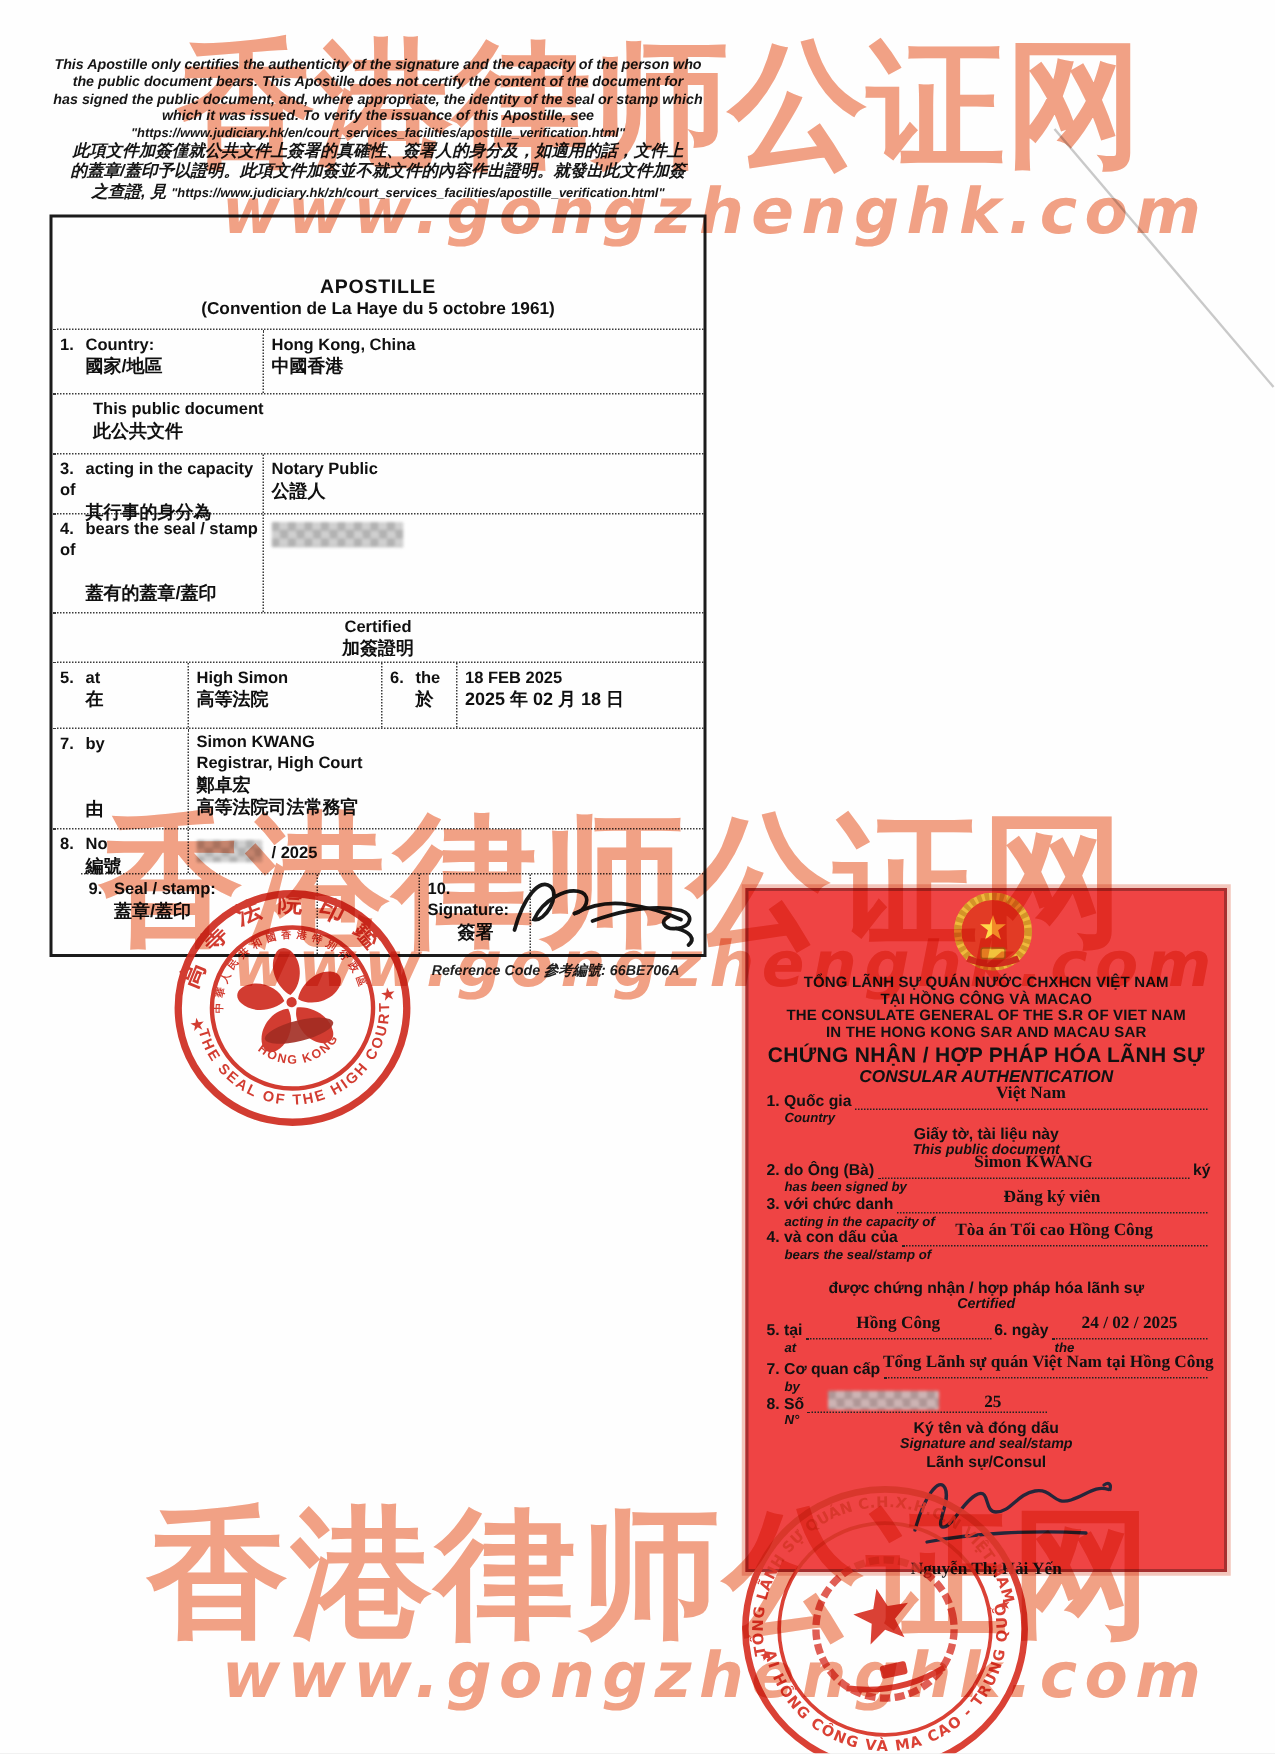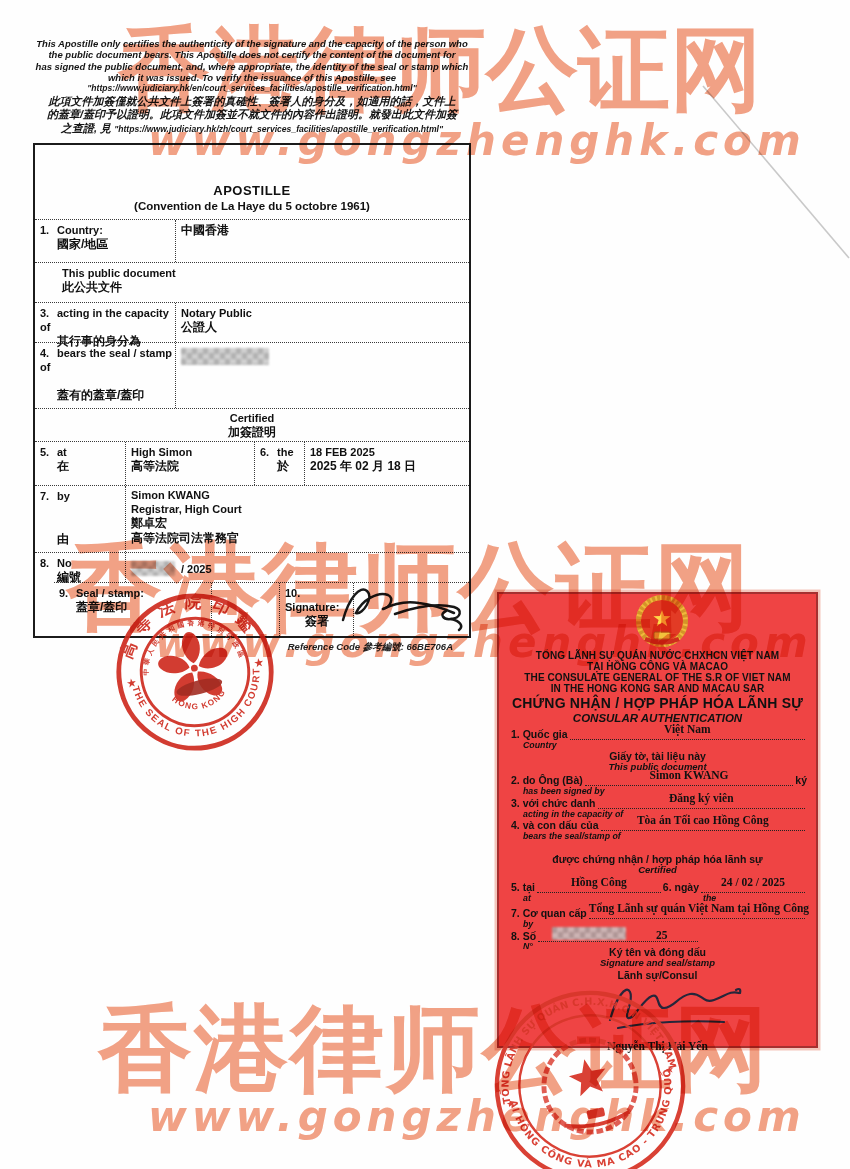--- a/index.html
+++ b/index.html
@@ -94,20 +94,21 @@
     <div class="trow thead">
       <div class="t-title">APOSTILLE</div>
       <div class="t-sub">(Convention de La Haye du 5 octobre 1961)</div>
     </div>
     <div class="trow h43">
       <div class="cell w140">
         <div class="en"><span class="num">1.</span><span>Country:</span></div>
         <div class="zh ind">國家/地區</div>
       </div>
       <div class="cell grow">
+        <div class="en">Hong Kong, China</div>
         <div class="zh">中國香港</div>
       </div>
     </div>
     <div class="trow h40">
       <div class="cell grow pad22">
         <div class="en">This public document</div>
         <div class="zh">此公共文件</div>
       </div>
     </div>
     <div class="trow h40">

